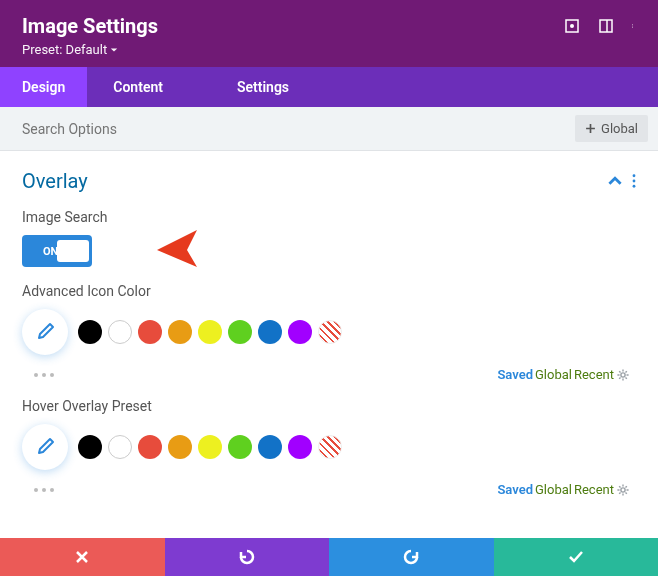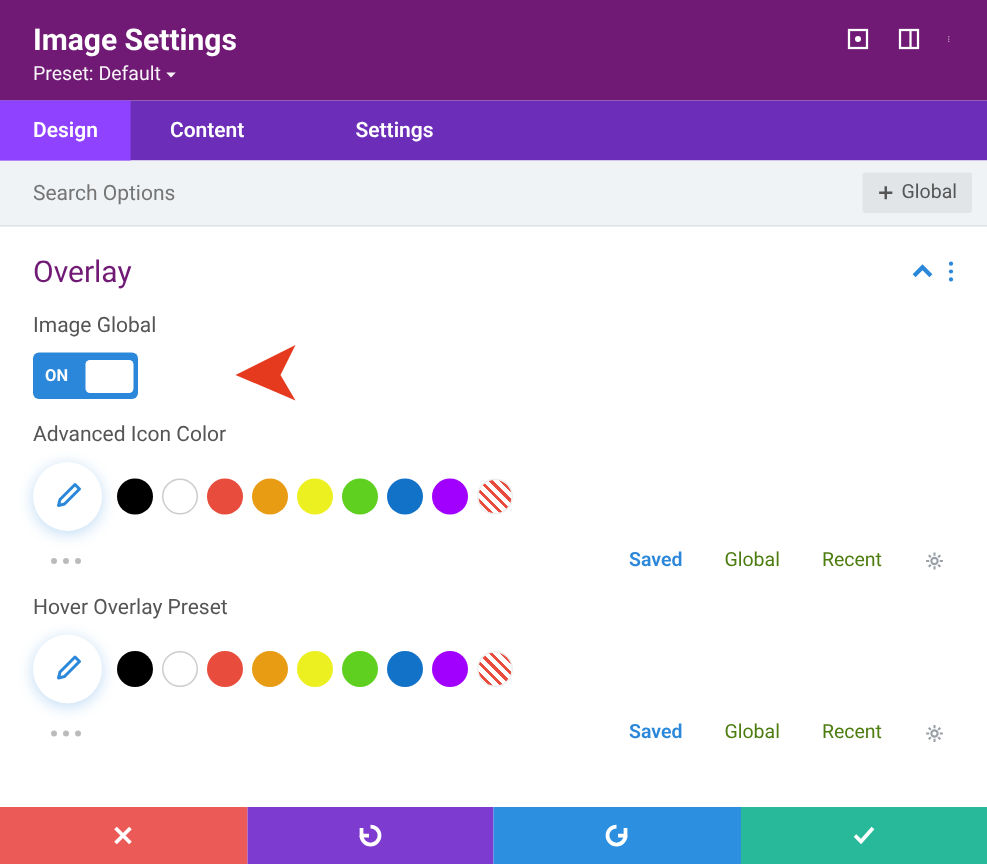--- a/index.html
+++ b/index.html
@@ -13,37 +13,37 @@
   .tabs { background: #6c2eb9; display: flex; }
   .tab { padding: 12px 22px; color: #fff; font-size: 14px; font-weight: 600; cursor: pointer; }
   .tab.active { background: #8f42ff; }
   .tab:nth-child(2){ padding-left:26px; padding-right:26px;}
   .tab:nth-child(3){ padding-left:48px;}
   .searchbar { background: #f0f3f5; display: flex; align-items: center; padding: 8px 10px 8px 22px; justify-content: space-between; border-bottom:1px solid #e0e3e6;}
   .search-input { border: none; background: transparent; font-size: 14px; color: #888; outline: none; flex:1; }
   .filter-btn { background: #e2e5e8; border: none; padding: 6px 10px; font-size: 13px; color: #555; cursor: pointer; display: flex; align-items: center; gap: 5px; border-radius:2px;}
   .content { padding: 18px 22px; }
   .section-head { display: flex; justify-content: space-between; align-items: center; margin-bottom: 16px; }
-  .section-title { color: #701a75; font-size: 20px; font-weight: 400; }
+  .section-title { color: #0369a1; font-size: 20px; font-weight: 400; }
   .section-actions { display: flex; gap: 10px; align-items: center; }
   .field-label { font-size: 14px; color: #555; margin-top: 16px; margin-bottom: 10px; }
-  .toggle { width: 70px; height: 31px; background: #2b87da; border-radius: 4px; display: flex; align-items: center; padding: 3px; cursor: pointer; position: relative; }
+  .toggle { width: 70px; height: 31px; background: #2b87da; border-radius: 4px; display: flex; align-items: center; padding: 16px; cursor: pointer; position: relative; }
   .toggle-text { color: #fff; font-size: 11px; font-weight: 700; margin-left: 5px; }
   .toggle-knob { width: 32px; height: 22px; background: #fff; border-radius: 3px; position: absolute; right: 3px; }
   .arrow-wrap { position: relative; }
   .red-arrow { position: absolute; left: 125px; top: -10px; }
   .swatch-row { display: flex; gap: 6px; align-items: center; flex-wrap: wrap; }
   .picker { width: 46px; height: 46px; border-radius: 50%; background:#fff; box-shadow: 0 2px 10px rgba(43,135,218,0.3); display:flex; align-items:center; justify-content:center; cursor:pointer; margin-right:4px;}
   .swatch { width: 24px; height: 24px; border-radius: 50%; cursor: pointer; }
   .swatch.outline { border: 1px solid #ccc; background:#fff;}
   .swatch.striped { background: repeating-linear-gradient(45deg, #e74c3c 0, #e74c3c 2px, #fff 2px, #fff 5px); border:1px solid #eee;}
   .meta-row { display: flex; align-items: center; justify-content: space-between; margin-top: 12px; }
   .dots { display: flex; gap: 4px; margin-left: 12px;}
   .dot { width: 4px; height: 4px; background: #bbb; border-radius: 50%; }
-  .meta-links { display: flex; gap: 28px; align-items: center; font-size: 13px; margin-right:6px;}
+  .meta-links { display: flex; gap: 2px; align-items: center; font-size: 13px; margin-right:6px;}
   .meta-link { color: #4d7c0f; cursor: pointer; }
   .meta-link.active { color: #2b87da; font-weight: 600; }
   .gear { color: #9aa0a6; cursor:pointer; }
   .footer { position: absolute; bottom: 0; left: 0; width: 658px; display: flex; height: 38px;}
   .footer-btn { flex: 1; display: flex; align-items: center; justify-content: center; color: #fff; cursor: pointer; font-size: 18px; }
   .fb-red { background: #eb5a57; } .fb-purple { background: #7e3bd0; } .fb-blue { background: #2c8fdf; } .fb-green { background: #28b99a; }
 </style>
 </head>
 <body>
 
@@ -98,21 +98,21 @@
           <path d="M1 7 L5 3 L9 7" fill="none" stroke="#2b87da" stroke-width="2"></path>
         </svg>
       <svg width="4" height="14" viewBox="0 0 4 16">
           <circle cx="2" cy="2" r="1.6" fill="#2b87da"></circle>
           <circle cx="2" cy="8" r="1.6" fill="#2b87da"></circle>
           <circle cx="2" cy="14" r="1.6" fill="#2b87da"></circle>
         </svg>
     </div>
   </div>
 
-  <div class="field-label">Image Global</div>
+  <div class="field-label">Image Search</div>
   <div class="arrow-wrap">
     <div class="toggle">
       <span class="toggle-text">ON</span>
       <div class="toggle-knob"></div>
     </div>
     <svg class="red-arrow" width="60" height="46" viewBox="0 0 60 46">
         <path d="M50 5 L10 25 L50 42 L40 25 Z" fill="#e63a1e"></path>
       </svg>
   </div>
 

